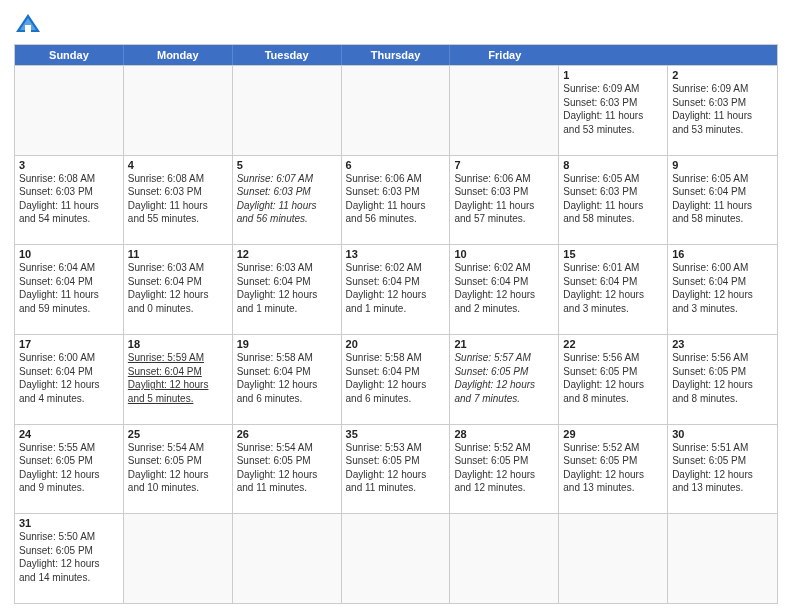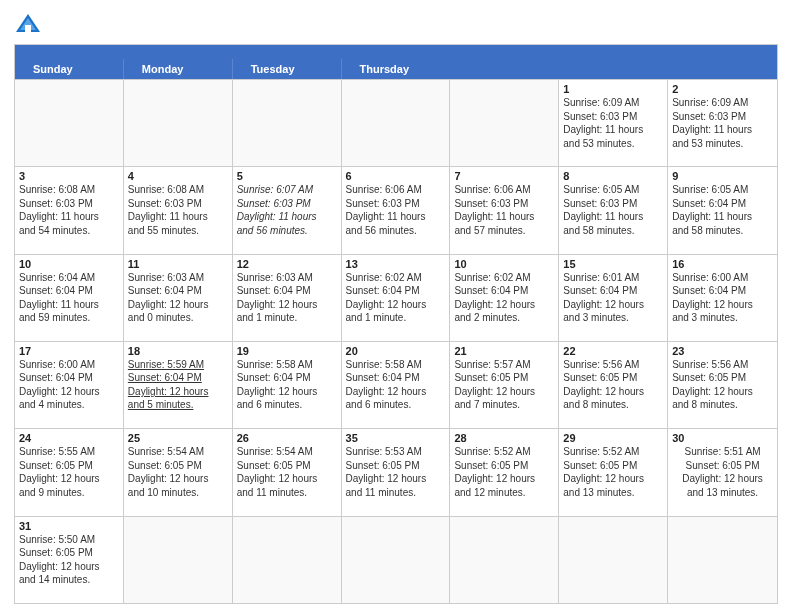--- a/index.html
+++ b/index.html
@@ -62,24 +62,23 @@
     }
     .cal-header-row {
       display: grid;
       grid-template-columns: repeat(7, 1fr);
       background: #3d6fc4;
     }
     .cal-header-cell {
       color: #fff;
       font-size: 11px;
       font-weight: bold;
-      text-align: left;
-      padding: 4px 18px;
+      text-align: center;
+      padding: 4px 4px;
       border-right: 1px solid #5a85d0;
-      margin-top: 14px;
     }
     .cal-header-cell:last-child { border-right: none; }
     .cal-body {
       flex: 1;
       display: flex;
       flex-direction: column;
     }
     .cal-row {
       display: grid;
       grid-template-columns: repeat(7, 1fr);
@@ -131,20 +130,21 @@
       <div class="location"></div>
     </div>
   </div>
 
   <div class="calendar">
     <div class="cal-header-row">
     <div class="cal-header-cell">Sunday</div>
         <div class="cal-header-cell">Monday</div>
         <div class="cal-header-cell">Tuesday</div>
         <div class="cal-header-cell">Thursday</div>
+        <div class="cal-header-cell">Friday</div>
       </div>
     <div class="cal-body">
     <div class="cal-row">
           <div class="cal-cell empty"></div>
           <div class="cal-cell empty"></div>
           <div class="cal-cell empty"></div>
           <div class="cal-cell empty"></div>
           <div class="cal-cell empty"></div>
           <div class="cal-cell">
             <span class="day-num">1</span>
@@ -287,21 +287,21 @@
           </div>
           <div class="cal-cell">
             <span class="day-num">20</span>
             <div class="day-info" style="white-space: pre-line;">Sunrise: 5:58 AM
 Sunset: 6:04 PM
 Daylight: 12 hours
 and 6 minutes.</div>
           </div>
           <div class="cal-cell">
             <span class="day-num">21</span>
-            <div class="day-info" style="white-space: pre-line;">Sunrise: 5:57 AM
+            <div class="day-info" style="white-space: pre-line; font-style: italic;">Sunrise: 5:57 AM
 Sunset: 6:05 PM
 Daylight: 12 hours
 and 7 minutes.</div>
           </div>
           <div class="cal-cell">
             <span class="day-num">22</span>
             <div class="day-info" style="white-space: pre-line;">Sunrise: 5:56 AM
 Sunset: 6:05 PM
 Daylight: 12 hours
 and 8 minutes.</div>
@@ -352,21 +352,21 @@
           </div>
           <div class="cal-cell">
             <span class="day-num">29</span>
             <div class="day-info" style="white-space: pre-line;">Sunrise: 5:52 AM
 Sunset: 6:05 PM
 Daylight: 12 hours
 and 13 minutes.</div>
           </div>
           <div class="cal-cell">
             <span class="day-num">30</span>
-            <div class="day-info" style="white-space: pre-line; text-align: center;">Sunrise: 5:51 AM
+            <div class="day-info" style="white-space: pre-line;">Sunrise: 5:51 AM
 Sunset: 6:05 PM
 Daylight: 12 hours
 and 13 minutes.</div>
           </div>
         </div>
         <div class="cal-row">
           <div class="cal-cell">
             <span class="day-num">31</span>
             <div class="day-info" style="white-space: pre-line;">Sunrise: 5:50 AM
 Sunset: 6:05 PM

